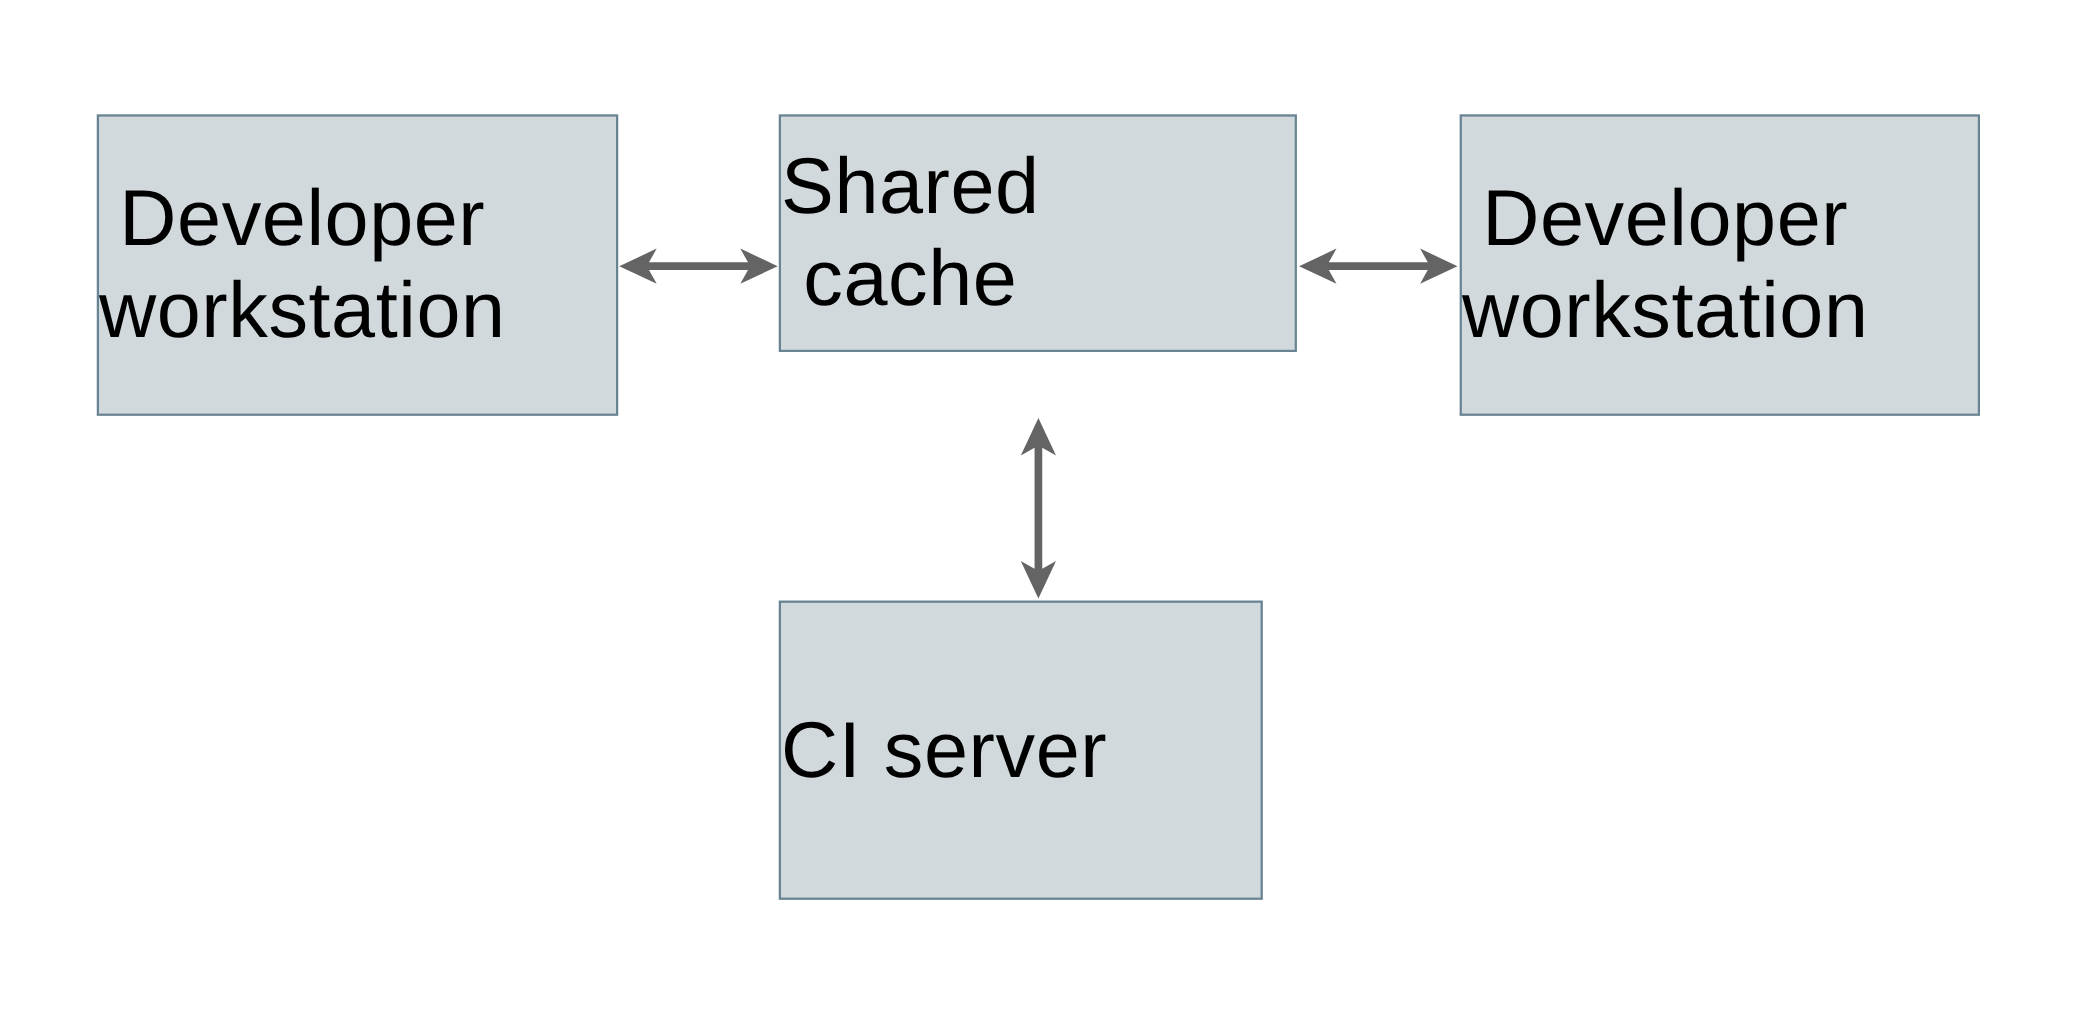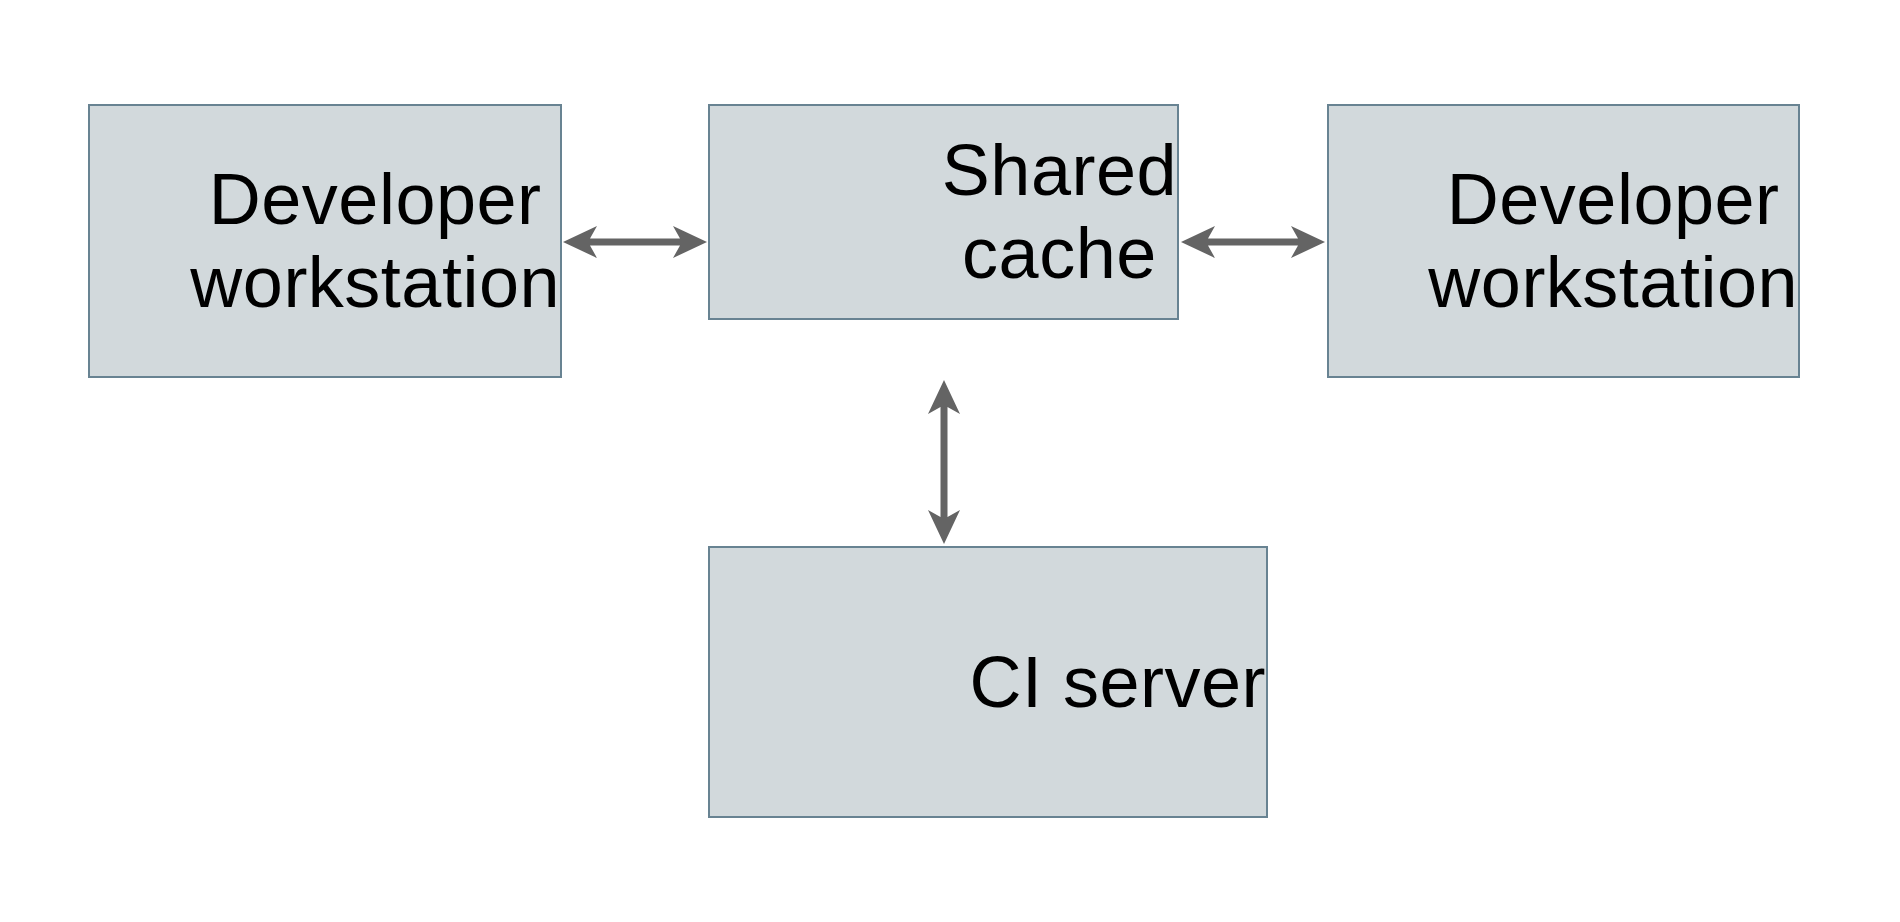--- a/index.html
+++ b/index.html
@@ -15,34 +15,34 @@
     background: #ffffff;
     overflow: hidden;
   }
   .node {
     position: absolute;
     box-sizing: border-box;
     background: #d2d9dc;
     border: 2px solid #688392;
     display: flex;
     align-items: center;
-    justify-content: flex-end;
+    justify-content: flex-start;
     text-align: center;
   }
   .node-label {
     font-size: 72px;
     line-height: 1.15;
     color: #000000;
     white-space: pre-line;
     letter-spacing: 0.5px;
   }
   #node-dev-left   { left: 88px;   top: 104px; width: 474px; height: 274px; }
   #node-cache      { left: 708px;  top: 104px; width: 471px; height: 216px; }
   #node-dev-right  { left: 1327px; top: 104px; width: 473px; height: 274px; }
-  #node-ci         { left: 708px;  top: 546px; width: 560px; height: 272px; }
+  #node-ci         { left: 708px;  top: 546px; width: 440px; height: 272px; }
   .arrow-layer {
     position: absolute;
     left: 0; top: 0;
     width: 1900px;
     height: 922px;
     pointer-events: none;
   }
   .arrow { fill: #646464; }
 </style>
 </head>

